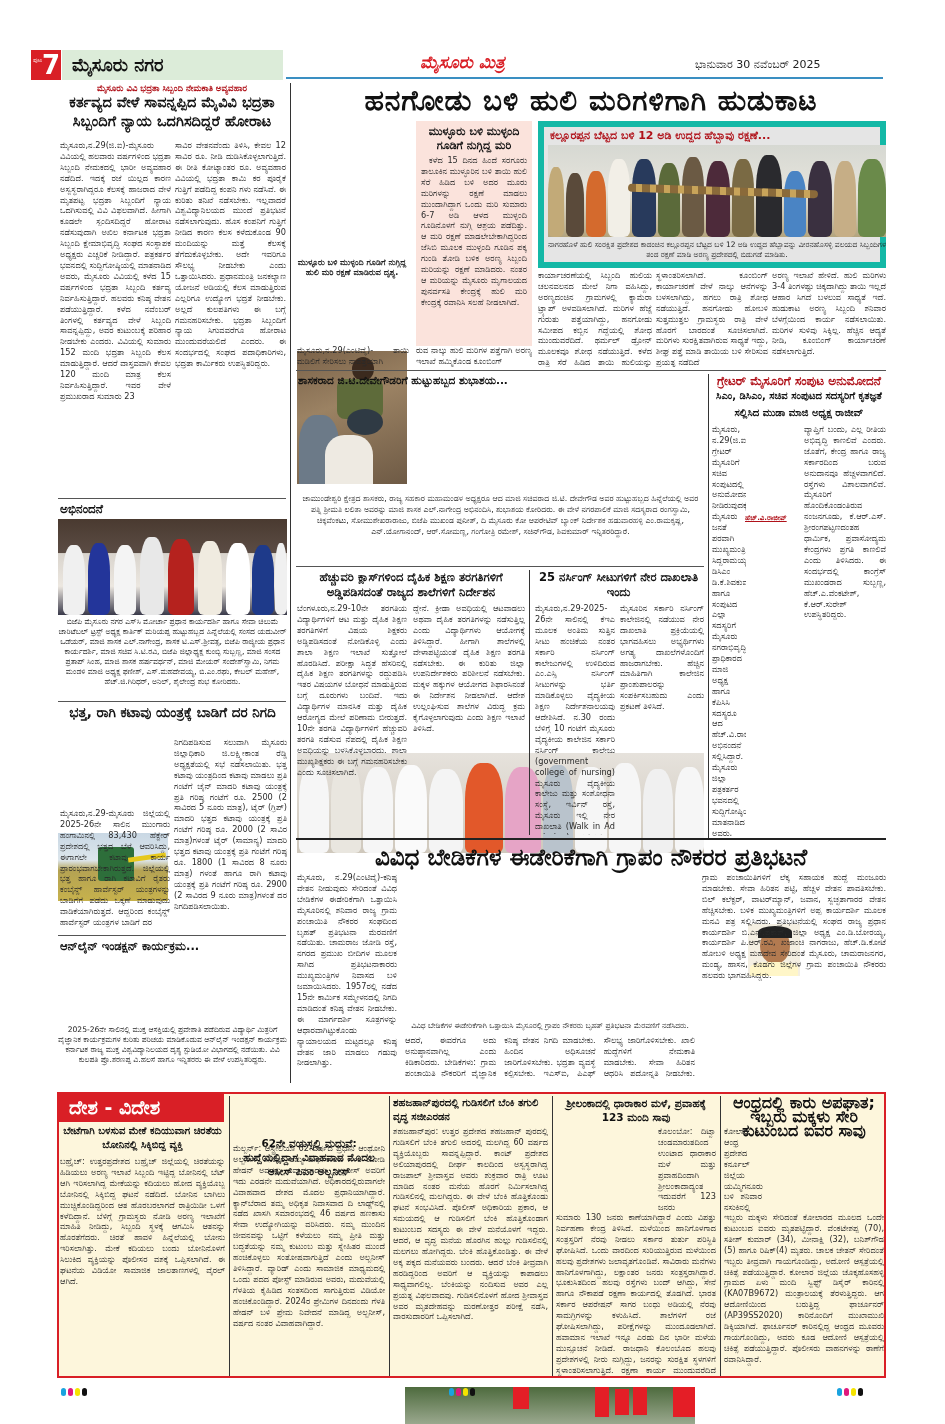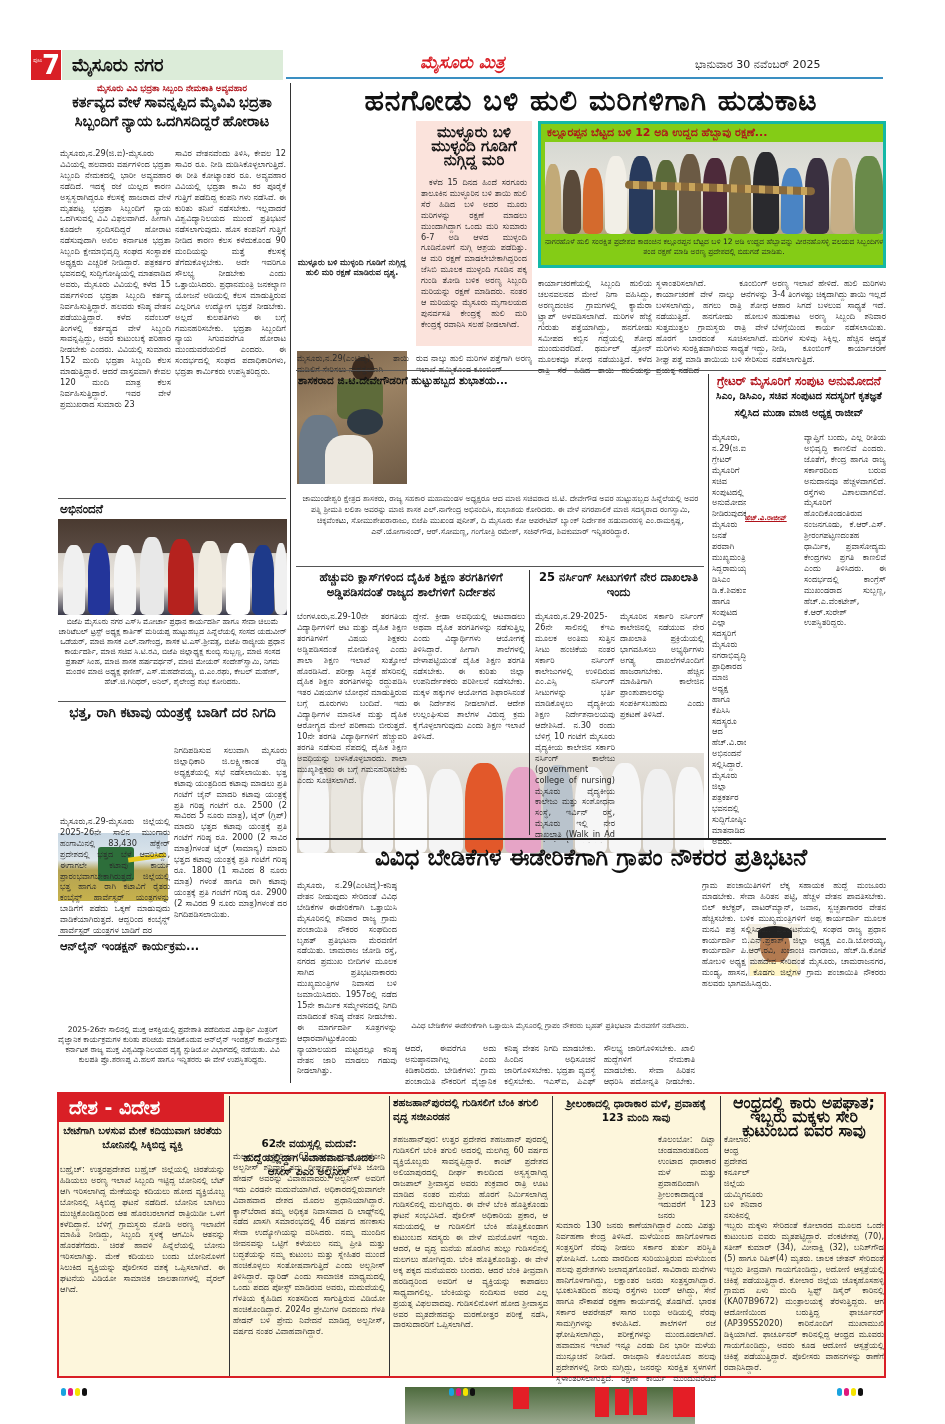--- a/index.html
+++ b/index.html
@@ -1,19 +1,19 @@
 <!DOCTYPE html>
 <html><head>
 <meta charset="utf-8">
 <style>
   * { box-sizing: border-box; margin: 0; padding: 0; }
   html, body { width: 945px; height: 1424px; background: #ffffff; overflow: hidden; }
   body { position: relative; font-family: "DejaVu Sans", sans-serif; color: #1a1a1a; }
   .abs { position: absolute; }
-  .txt { font-size: 8.2px; line-height: 10.9px; text-align: justify; color: #2a2a2a; overflow: hidden; margin-top: 8px; }
+  .txt { font-size: 8.2px; line-height: 10.9px; text-align: justify; color: #2a2a2a; overflow: hidden; }
   .hl { font-family: "DejaVu Sans", sans-serif; font-weight: bold; color: #111; text-align: center; }
   .kicker { color: #b0121a; font-weight: bold; }
   .photo { background: #8a7d6a; overflow: hidden; position: relative; }
   .caption { font-size: 7.6px; line-height: 10px; text-align: center; color: #222; }
   .rule { background: #555; }
   .vrule { background: #333; width: 1px; }
   .pink { background: #fbe3dc; }
   .dots span { display: inline-block; width: 5px; height: 8px; border-radius: 3px; margin-right: 2px; }
   
   .person { position: absolute; bottom: 0; border-radius: 40% 40% 6px 6px; }
@@ -27,21 +27,21 @@
   <span style="position:absolute;left:11px;top:0px;font-size:26px;font-weight:bold;line-height:30px;">7</span>
 </div>
 <div class="abs" style="left:62px;top:50px;width:221px;height:30px;background:#dcecd9;">
   <span style="position:absolute;left:10px;top:4px;font-size:18px;font-weight:bold;color:#111;">ಮೈಸೂರು ನಗರ</span>
 </div>
 <div class="abs" style="left:420px;top:52px;font-size:17px;font-weight:bold;color:#d91f26;font-style:italic;">ಮೈಸೂರು ಮಿತ್ರ</div>
 <div class="abs" style="left:695px;top:58px;font-size:11px;color:#222;">ಭಾನುವಾರ 30 ನವೆಂಬರ್ 2025</div>
 <div class="abs rule" style="left:286px;top:77px;width:597px;height:2px;background:#3a8fc2;"></div>
 
 <div class="abs kicker" style="left:58px;top:83px;width:228px;font-size:8.5px;text-align:center;">ಮೈಸೂರು ವಿವಿ ಭದ್ರತಾ ಸಿಬ್ಬಂದಿ ನೇಮಕಾತಿ ಅವ್ಯವಹಾರ</div>
-<div class="abs hl" style="left:58px;top:93px;width:228px;font-size:14.5px;line-height:19px;font-family:Liberation Serif, serif;">ಕರ್ತವ್ಯದ ವೇಳೆ ಸಾವನ್ನಪ್ಪಿದ ಮೈವಿವಿ ಭದ್ರತಾ ಸಿಬ್ಬಂದಿಗೆ ನ್ಯಾಯ ಒದಗಿಸದಿದ್ದರೆ ಹೋರಾಟ</div>
+<div class="abs hl" style="left:58px;top:93px;width:228px;font-size:14.5px;line-height:19px;">ಕರ್ತವ್ಯದ ವೇಳೆ ಸಾವನ್ನಪ್ಪಿದ ಮೈವಿವಿ ಭದ್ರತಾ ಸಿಬ್ಬಂದಿಗೆ ನ್ಯಾಯ ಒದಗಿಸದಿದ್ದರೆ ಹೋರಾಟ</div>
 <div class="abs txt" style="left:60px;top:140px;width:111px;height:352px;">ಮೈಸೂರು,ನ.29(ಜಿ.ಐ)-ಮೈಸೂರು ವಿವಿಯಲ್ಲಿ ಹಲವಾರು ವರ್ಷಗಳಿಂದ ಭದ್ರತಾ ಸಿಬ್ಬಂದಿ ನೇಮಕದಲ್ಲಿ ಭಾರೀ ಅವ್ಯವಹಾರ ನಡೆದಿದೆ. ಇದಕ್ಕೆ ರಜೆ ಯಿಲ್ಲದ ಕಾರಣ ಅಸ್ವಸ್ಥರಾಗಿದ್ದರೂ ಕೆಲಸಕ್ಕೆ ಹಾಜರಾದ ವೇಳೆ ಮೃತಪಟ್ಟ ಭದ್ರತಾ ಸಿಬ್ಬಂದಿಗೆ ನ್ಯಾಯ ಒದಗಿಸುವಲ್ಲಿ ವಿವಿ ವಿಫಲವಾಗಿದೆ. ಹೀಗಾಗಿ ಕೂಡಲೇ ಸ್ಪಂದಿಸದಿದ್ದರೆ ಹೋರಾಟ ನಡೆಸುವುದಾಗಿ ಅಖಿಲ ಕರ್ನಾಟಕ ಭದ್ರತಾ ಸಿಬ್ಬಂದಿ ಕ್ಷೇಮಾಭಿವೃದ್ಧಿ ಸಂಘದ ಸಂಸ್ಥಾಪಕ ಅಧ್ಯಕ್ಷರು ಎಚ್ಚರಿಕೆ ನೀಡಿದ್ದಾರೆ. ಪತ್ರಕರ್ತರ ಭವನದಲ್ಲಿ ಸುದ್ದಿಗೋಷ್ಠಿಯಲ್ಲಿ ಮಾತನಾಡಿದ ಅವರು, ಮೈಸೂರು ವಿವಿಯಲ್ಲಿ ಕಳೆದ 15 ವರ್ಷಗಳಿಂದ ಭದ್ರತಾ ಸಿಬ್ಬಂದಿ ಕರ್ತವ್ಯ ನಿರ್ವಹಿಸುತ್ತಿದ್ದಾರೆ. ಹಲವರು ಕನಿಷ್ಠ ವೇತನ ಪಡೆಯುತ್ತಿದ್ದಾರೆ. ಕಳೆದ ನವೆಂಬರ್ ತಿಂಗಳಲ್ಲಿ ಕರ್ತವ್ಯದ ವೇಳೆ ಸಿಬ್ಬಂದಿ ಸಾವನ್ನಪ್ಪಿದ್ದು, ಅವರ ಕುಟುಂಬಕ್ಕೆ ಪರಿಹಾರ ನೀಡಬೇಕು ಎಂದರು. ವಿವಿಯಲ್ಲಿ ಸುಮಾರು 152 ಮಂದಿ ಭದ್ರತಾ ಸಿಬ್ಬಂದಿ ಕೆಲಸ ಮಾಡುತ್ತಿದ್ದಾರೆ. ಆದರೆ ವಾಸ್ತವವಾಗಿ ಕೇವಲ 120 ಮಂದಿ ಮಾತ್ರ ಕೆಲಸ ನಿರ್ವಹಿಸುತ್ತಿದ್ದಾರೆ. ಇವರ ವೇಳೆ ಪ್ರಮುಖರಾದ ಸುಮಾರು 23</div>
 <div class="abs txt" style="left:175px;top:140px;width:111px;height:352px;">ಸಾವಿರ ವೇತನವೆಂದು ತಿಳಿಸಿ, ಕೇವಲ 12 ಸಾವಿರ ರೂ. ನೀಡಿ ದುಡಿಸಿಕೊಳ್ಳಲಾಗುತ್ತಿದೆ. ಈ ರೀತಿ ಕೋಟ್ಯಾಂತರ ರೂ. ಅವ್ಯವಹಾರ ವಿವಿಯಲ್ಲಿ ಭದ್ರತಾ ಕಾಮಿ ಕರ ಪೂರೈಕೆ ಗುತ್ತಿಗೆ ಪಡೆದಿದ್ದ ಕಂಪನಿ ಗಳು ನಡೆಸಿವೆ. ಈ ಕುರಿತು ತನಿಖೆ ನಡೆಸಬೇಕು. ಇಲ್ಲವಾದರೆ ವಿಶ್ವವಿದ್ಯಾನಿಲಯದ ಮುಂದೆ ಪ್ರತಿಭಟನೆ ನಡೆಸಲಾಗುವುದು. ಹೊಸ ಕಂಪನಿಗೆ ಗುತ್ತಿಗೆ ನೀಡಿದ ಕಾರಣ ಕೆಲಸ ಕಳೆದುಕೊಂಡ 90 ಮಂದಿಯನ್ನು ಮತ್ತೆ ಕೆಲಸಕ್ಕೆ ತೆಗೆದುಕೊಳ್ಳಬೇಕು. ಅದೇ ಇವರಿಗೂ ಸೌಲಭ್ಯ ನೀಡಬೇಕು ಎಂದು ಒತ್ತಾಯಿಸಿದರು. ಪ್ರಧಾನಮಂತ್ರಿ ಜನಕಲ್ಯಾಣ ಯೋಜನೆ ಅಡಿಯಲ್ಲಿ ಕೆಲಸ ಮಾಡುತ್ತಿರುವ ಎಲ್ಲರಿಗೂ ಉದ್ಯೋಗ ಭದ್ರತೆ ನೀಡಬೇಕು. ಅಲ್ಲದೆ ಕುಲಪತಿಗಳು ಈ ಬಗ್ಗೆ ಗಮನಹರಿಸಬೇಕು. ಭದ್ರತಾ ಸಿಬ್ಬಂದಿಗೆ ನ್ಯಾಯ ಸಿಗುವವರೆಗೂ ಹೋರಾಟ ಮುಂದುವರೆಯಲಿದೆ ಎಂದರು. ಈ ಸಂದರ್ಭದಲ್ಲಿ ಸಂಘದ ಪದಾಧಿಕಾರಿಗಳು, ಭದ್ರತಾ ಕಾರ್ಮಿಕರು ಉಪಸ್ಥಿತರಿದ್ದರು.</div>
 <div class="abs vrule" style="left:290px;top:83px;height:1000px;"></div>
 
 <div class="abs rule" style="left:58px;top:498px;width:228px;height:1px;"></div>
 <div class="abs hl" style="left:60px;top:502px;font-size:12px;text-align:left;">ಅಭಿನಂದನೆ</div>
 <div class="abs photo" style="left:58px;top:519px;width:229px;height:96px;background:linear-gradient(180deg,#4a3a30 0%,#5b4c44 35%,#d9d4cd 36%,#ece7e0 70%,#3a3a4a 100%);">
   <div class="person" style="left:5px;width:22px;height:70px;background:#f0f0f0;"></div>
   <div class="person" style="left:30px;width:22px;height:72px;background:#23359a;"></div>
   <div class="person" style="left:56px;width:22px;height:70px;background:#f4f4f4;"></div>
@@ -85,25 +85,25 @@
 <div class="abs photo" style="left:297px;top:121px;width:110px;height:133px;background:linear-gradient(160deg,#7a6249 0%,#9b8263 40%,#6e5a45 100%);">
   <div class="head" style="left:55px;top:6px;width:22px;height:24px;background:#3b2a1e;"></div>
   <div style="position:absolute;left:40px;top:28px;width:46px;height:40px;background:#5e6b3a;border-radius:8px;"></div>
   <div style="position:absolute;left:50px;top:58px;width:36px;height:26px;background:#2f3a44;border-radius:50%;"></div>
   <div style="position:absolute;left:2px;top:64px;width:40px;height:70px;background:#6c7a88;border-radius:40% 40% 0 0;"></div>
   <div style="position:absolute;left:28px;top:84px;width:48px;height:50px;background:#eeeae2;border-radius:40% 40% 0 0;"></div>
 </div>
 <div class="abs caption" style="left:297px;top:258px;width:110px;height:36px;font-weight:bold;font-size:8px;">ಮುಳ್ಳೂರು ಬಳಿ ಮುಳ್ಳಂದಿ ಗೂಡಿಗೆ ನುಗ್ಗಿದ್ದ ಹುಲಿ ಮರಿ ರಕ್ಷಣೆ ಮಾಡಿರುವ ದೃಶ್ಯ.</div>
 
 <div class="abs pink" style="left:416px;top:121px;width:116px;height:225px;">
-  <div class="hl" style="padding:4px 14px 2px;font-size:15px;line-height:14px;">ಮುಳ್ಳೂರು ಬಳಿ ಮುಳ್ಳಂದಿ ಗೂಡಿಗೆ ನುಗ್ಗಿದ್ದ ಮರಿ</div>
+  <div class="hl" style="padding:4px 0 2px;font-size:11px;line-height:14px;">ಮುಳ್ಳೂರು ಬಳಿ ಮುಳ್ಳಂದಿ ಗೂಡಿಗೆ ನುಗ್ಗಿದ್ದ ಮರಿ</div>
   <div class="txt" style="padding:0 5px;height:188px;text-indent:8px;">ಕಳೆದ 15 ದಿನದ ಹಿಂದೆ ಸರಗೂರು ತಾಲೂಕಿನ ಮುಳ್ಳೂರಿನ ಬಳಿ ತಾಯಿ ಹುಲಿ ಸೆರೆ ಹಿಡಿದ ಬಳಿ ಅದರ ಮೂರು ಮರಿಗಳನ್ನು ರಕ್ಷಣೆ ಮಾಡಲು ಮುಂದಾಗಿದ್ದಾಗ ಒಂದು ಮರಿ ಸುಮಾರು 6-7 ಅಡಿ ಆಳದ ಮುಳ್ಳಂದಿ ಗೂಡಿನೊಳಗೆ ನುಗ್ಗಿ ಆಶ್ರಯ ಪಡೆದಿತ್ತು. ಆ ಮರಿ ರಕ್ಷಣೆ ಮಾಡಲೇಬೇಕಾಗಿದ್ದರಿಂದ ಜೆಸಿಬಿ ಮೂಲಕ ಮುಳ್ಳಂದಿ ಗೂಡಿನ ಪಕ್ಕ ಗುಂಡಿ ತೋಡಿ ಬಳಿಕ ಅರಣ್ಯ ಸಿಬ್ಬಂದಿ ಮರಿಯನ್ನು ರಕ್ಷಣೆ ಮಾಡಿದರು. ನಂತರ ಆ ಮರಿಯನ್ನು ಮೈಸೂರು ಮೃಗಾಲಯದ ಪುನರ್ವಸತಿ ಕೇಂದ್ರಕ್ಕೆ ಹುಲಿ ಮರಿ ಕೇಂದ್ರಕ್ಕೆ ರವಾನಿಸಿ ಸಲಹೆ ನೀಡಲಾಗಿದೆ.</div>
 </div>
 
-<div class="abs" style="left:538px;top:121px;width:348px;height:147px;border:3px solid #14b8a6;background:#84cc16;">
+<div class="abs" style="left:538px;top:121px;width:348px;height:147px;border:6px solid #14b8a6;background:#e5e5e5;">
   <div class="kicker" style="position:absolute;left:6px;top:2px;font-size:11px;">ಕಲ್ಲೂರಪ್ಪನ ಬೆಟ್ಟದ ಬಳಿ 12 ಅಡಿ ಉದ್ದದ ಹೆಬ್ಬಾವು ರಕ್ಷಣೆ...</div>
   <div class="photo" style="position:absolute;left:4px;top:18px;width:338px;height:92px;background:linear-gradient(180deg,#d6d8d2 0%,#e6e4dc 50%,#b3a47e 100%);">
     <div class="person" style="left:0px;width:16px;height:70px;background:#c2aa78;"></div>
     <div class="person" style="left:18px;width:18px;height:64px;background:#5a4a3a;"></div>
     <div class="person" style="left:38px;width:20px;height:66px;background:#d46a2d;"></div>
     <div class="person" style="left:60px;width:22px;height:78px;background:#f2efe7;"></div>
     <div class="person" style="left:84px;width:24px;height:78px;background:#283a5c;"></div>
     <div class="person" style="left:110px;width:22px;height:74px;background:#5b6a3a;"></div>
     <div class="person" style="left:134px;width:22px;height:80px;background:#6b5a44;"></div>
     <div class="person" style="left:158px;width:24px;height:76px;background:#4d2a3a;"></div>

